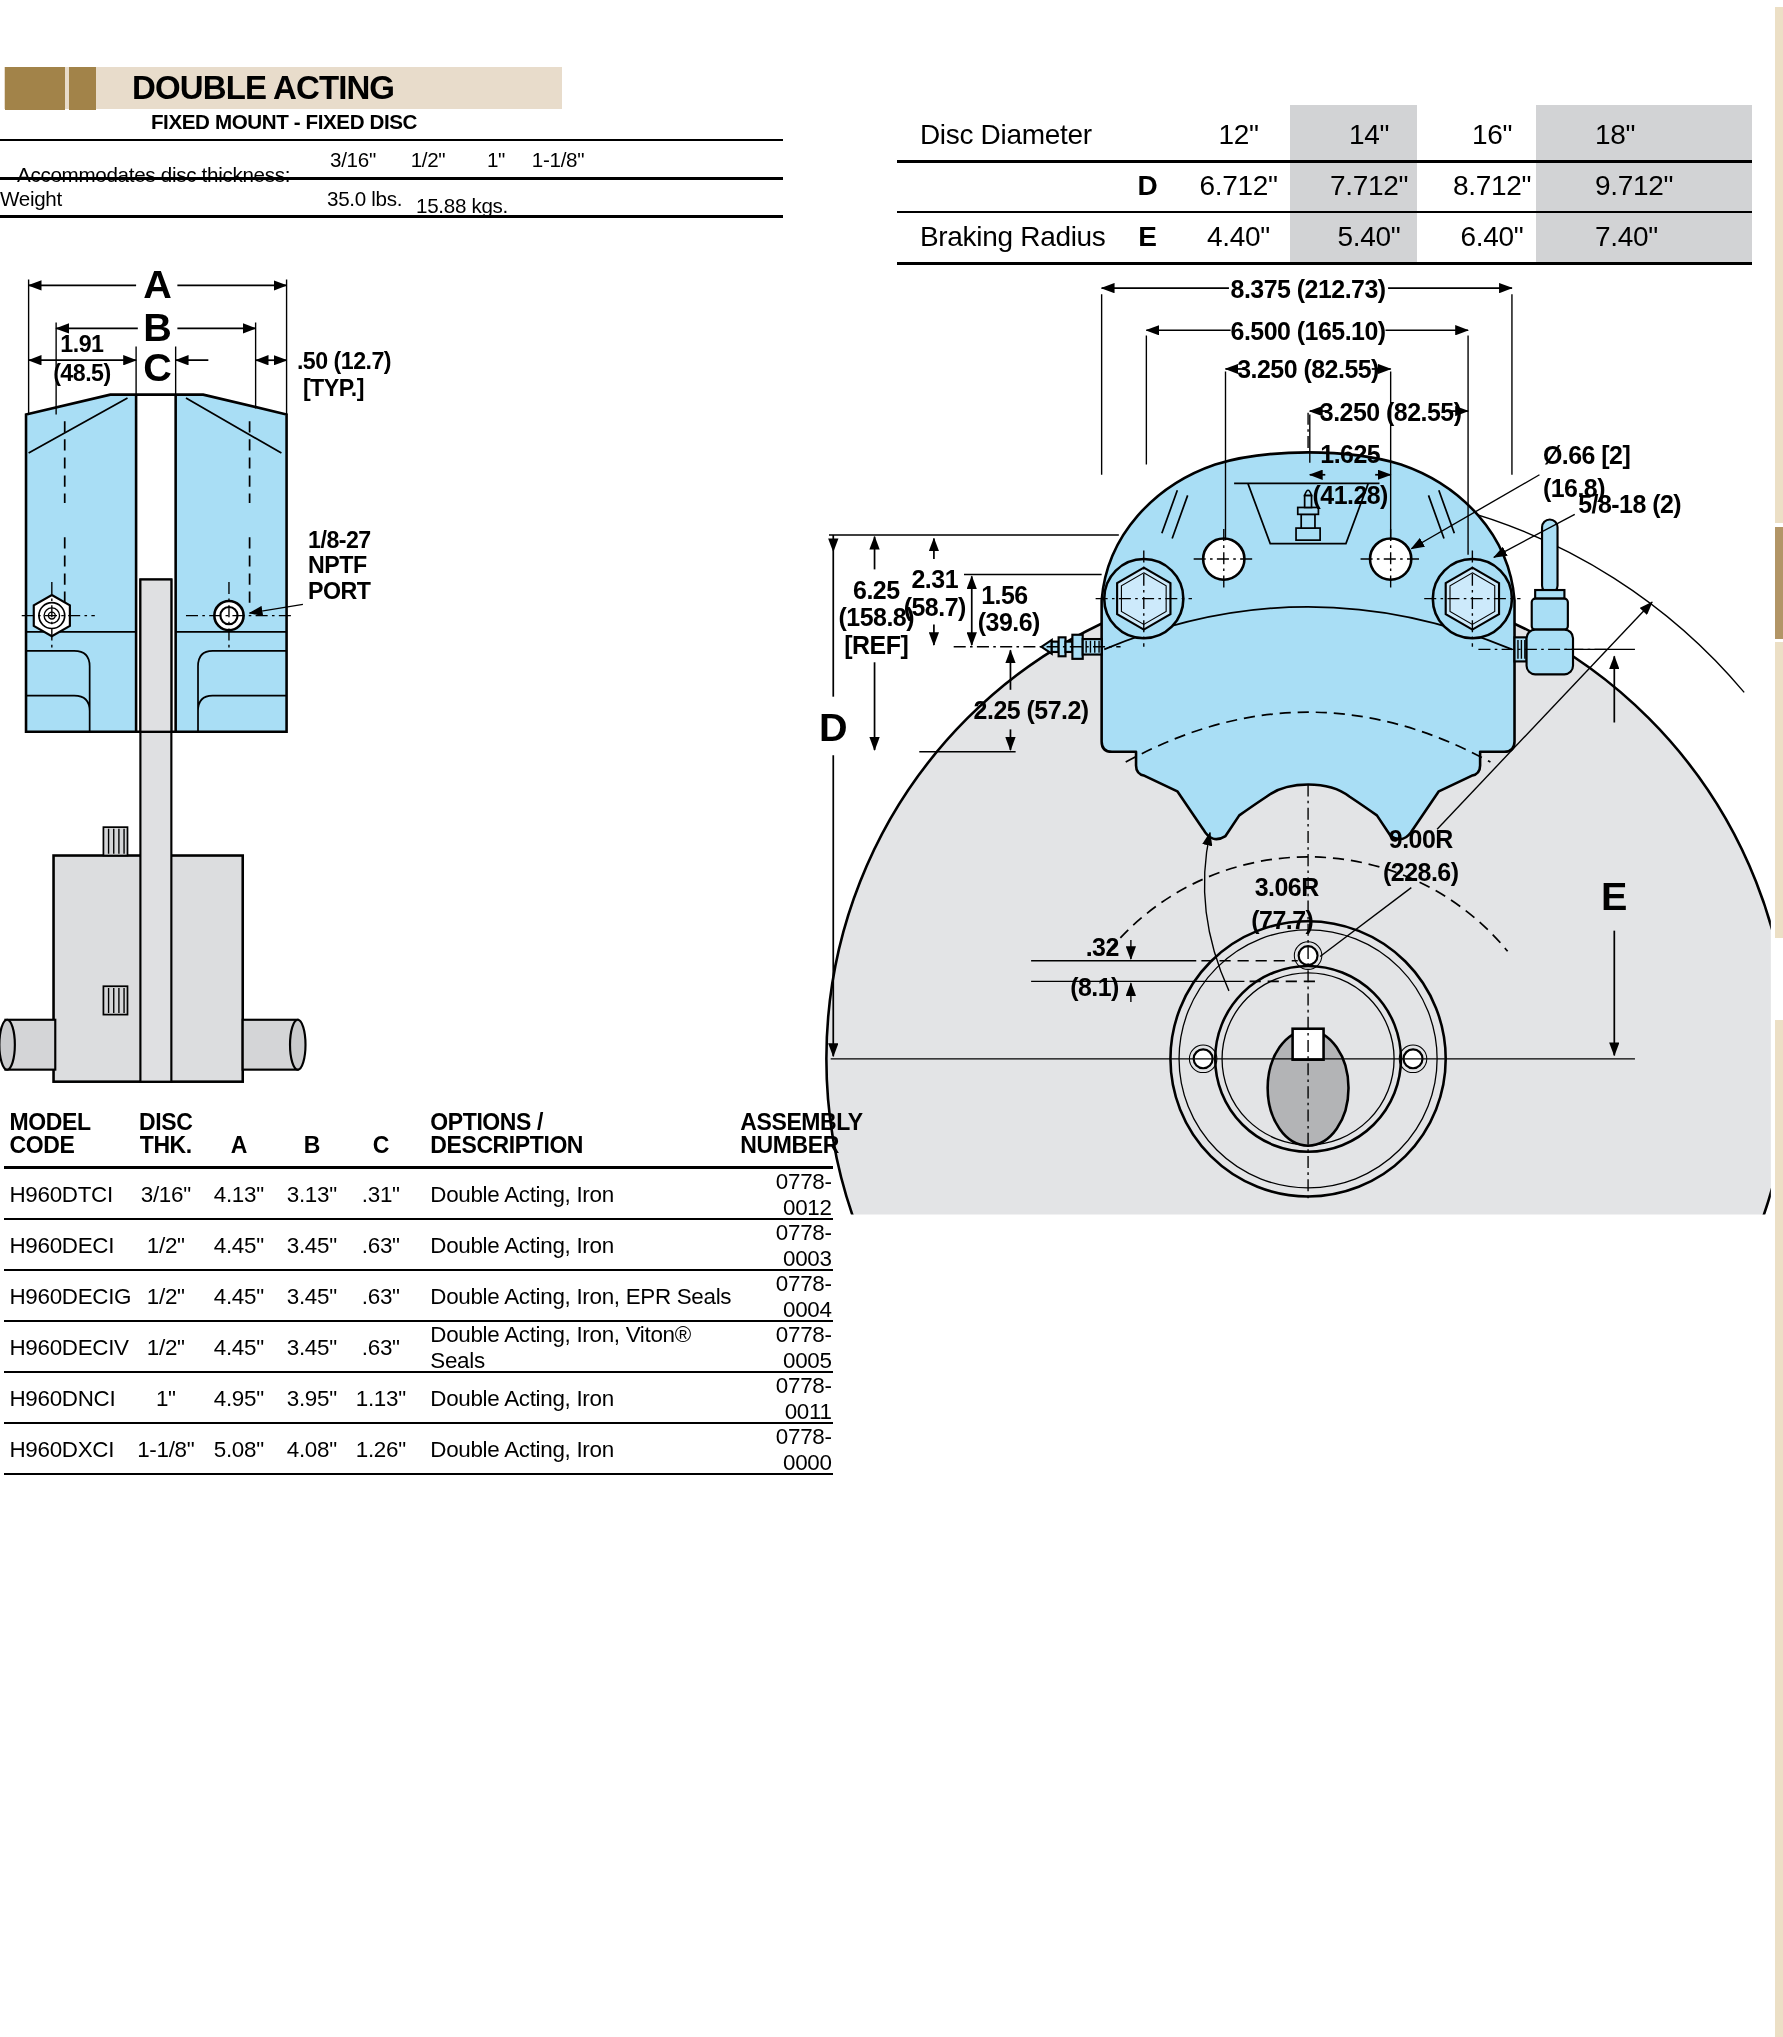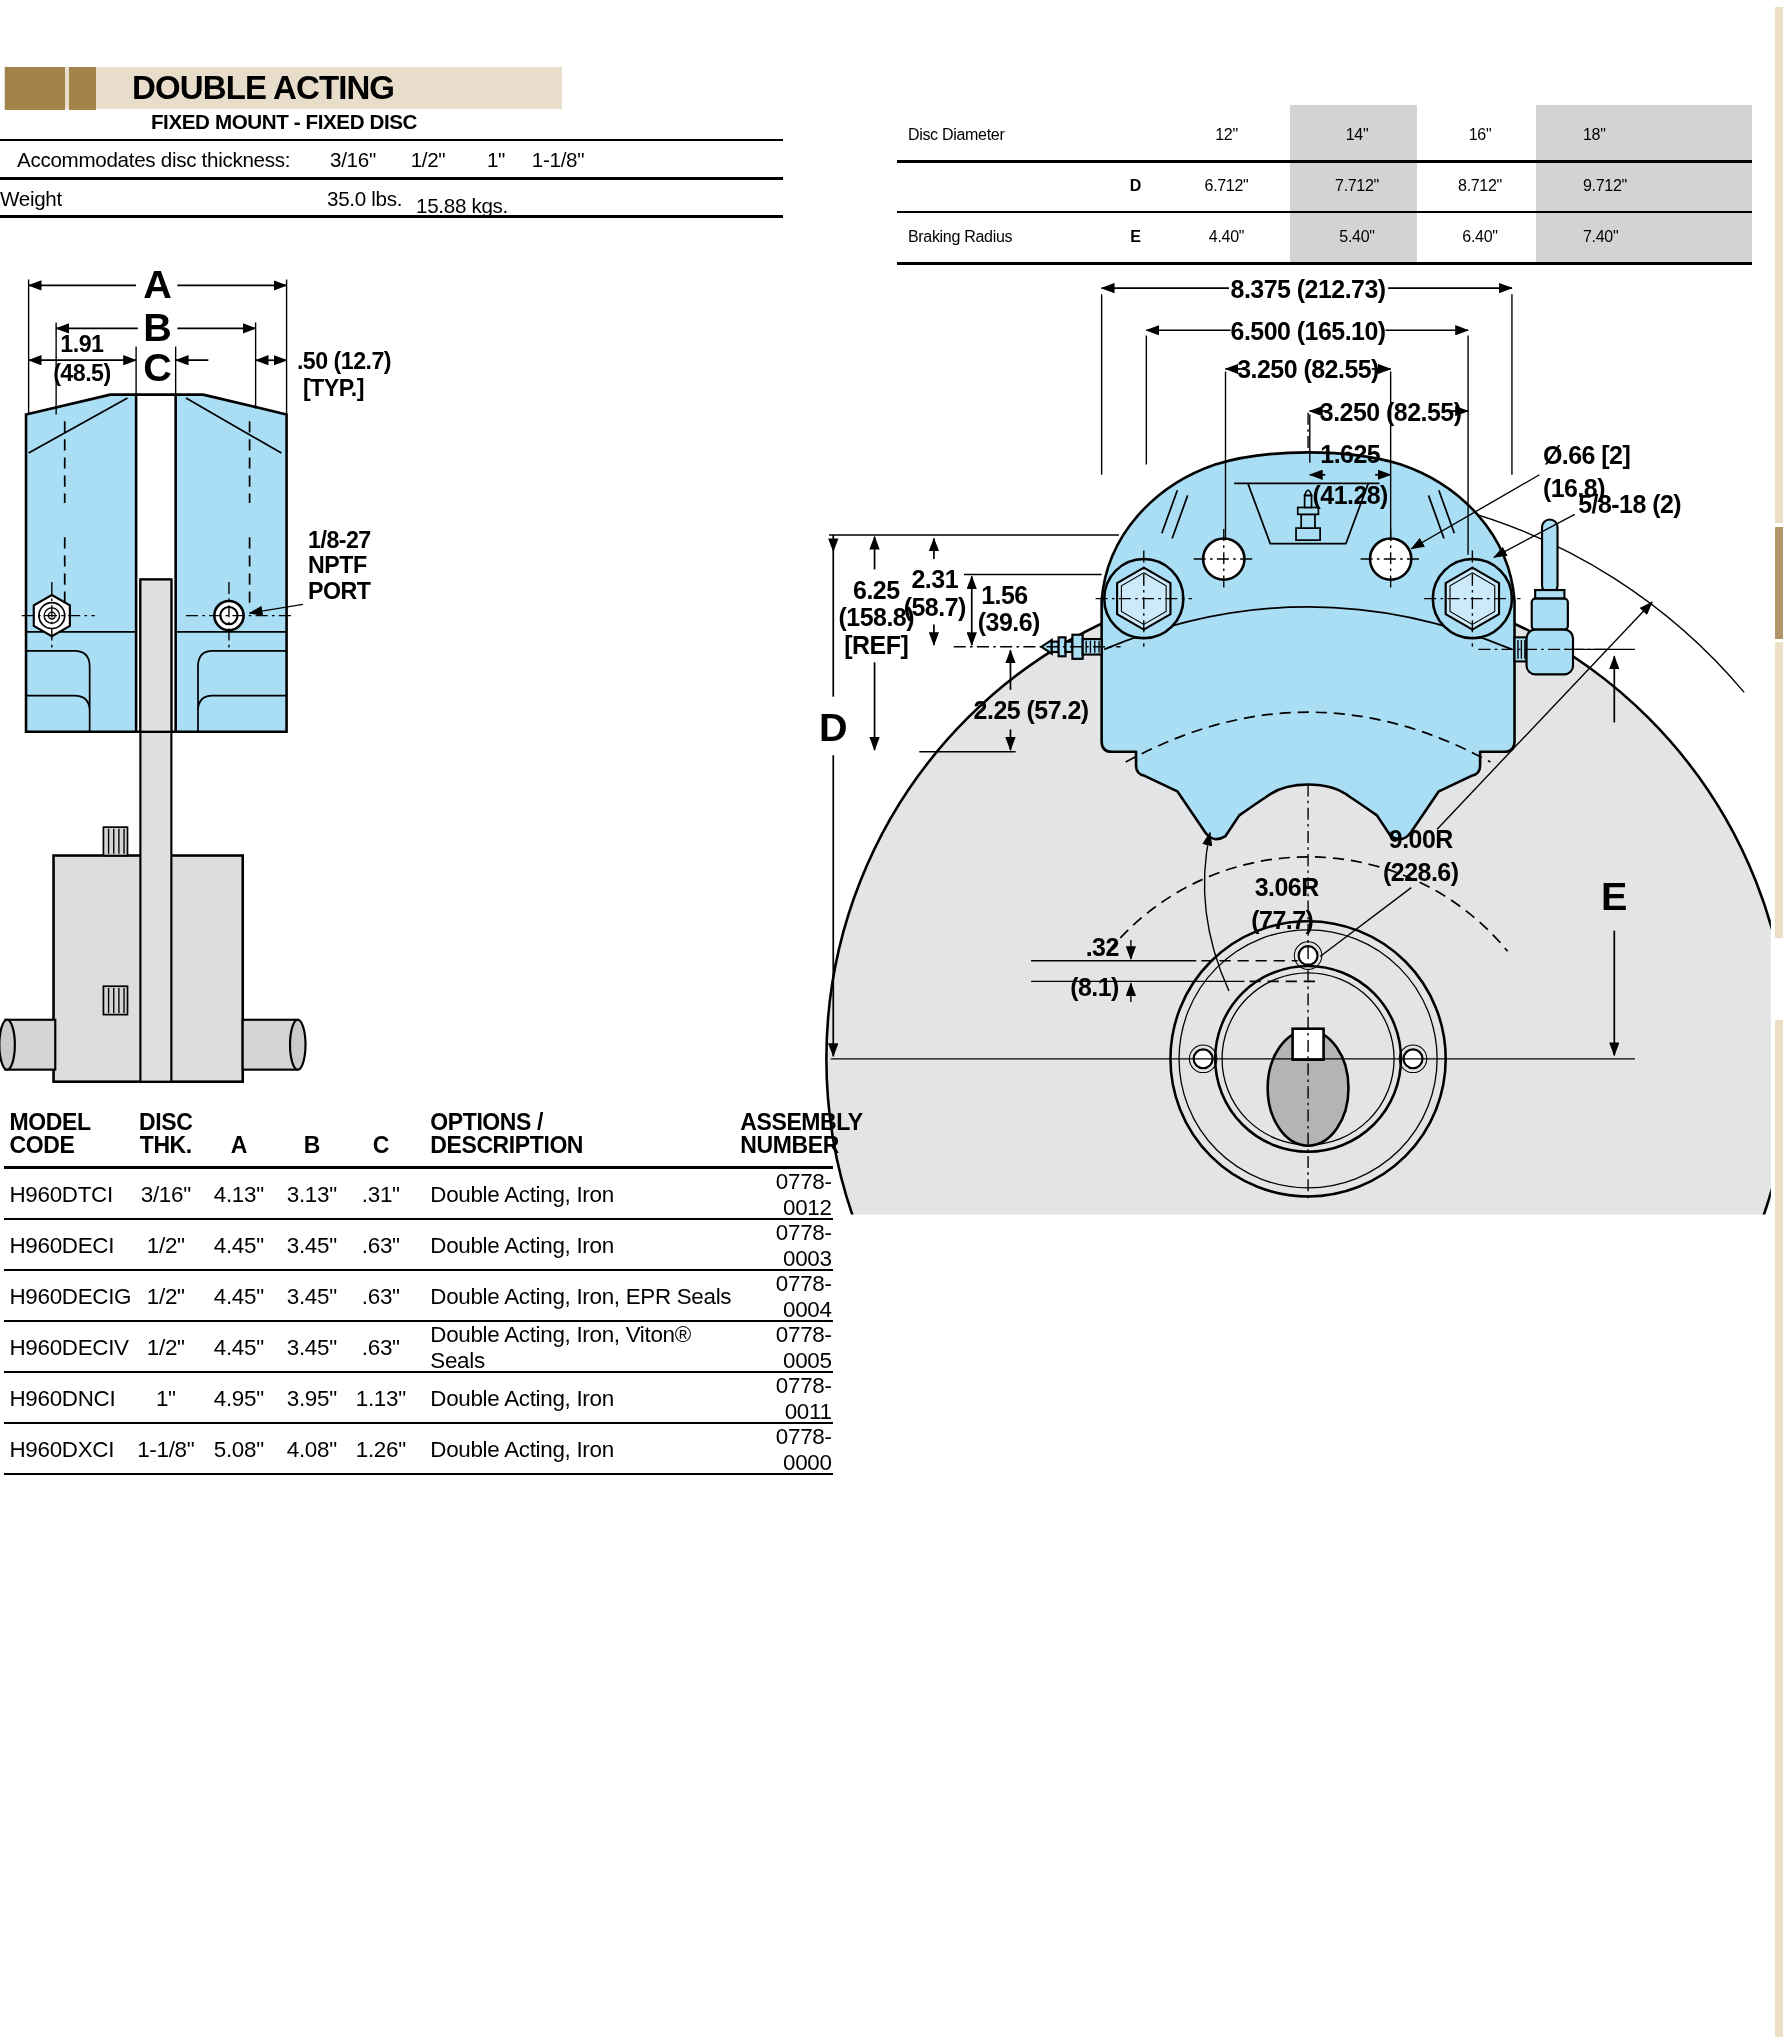--- a/index.html
+++ b/index.html
@@ -14,21 +14,21 @@
 
   .subtitle{position:absolute;left:0;top:110px;width:568px;text-align:center;font-size:20.6px;font-weight:bold;letter-spacing:-0.4px;}
   .rule{position:absolute;left:0;background:#000;}
 
   .specline{position:absolute;font-size:20.6px;letter-spacing:-0.3px;white-space:nowrap;}
   .cval{transform:translateX(-50%);position:absolute;top:0;}
 
   
   .mtable{position:absolute;left:897px;top:110px;width:855px;height:151px;}
   .mshade{position:absolute;top:-5.2px;height:160px;background:#d2d3d5;}
-  .mrow{position:absolute;left:4px;width:855px;height:50px;display:grid;grid-template-columns:211px 47px 135px 126px 120px 216px;align-items:center;font-size:16px;letter-spacing:-0.3px;}
+  .mrow{position:absolute;left:16px;width:855px;height:50px;display:grid;grid-template-columns:211px 47px 135px 126px 120px 216px;align-items:center;font-size:28px;letter-spacing:-0.3px;}
   .mrow .lab{padding-left:6.9px;}
   .mrow .let{font-weight:bold;text-align:center;}
   .mrow .v{text-align:center;}
   .mrow .vlast{text-align:left;padding-left:43px;}
   .mline{position:absolute;left:897px;background:#000;width:855px;}
 
   
   .xtable{position:absolute;left:4.3px;top:1106px;width:829px;}
   .xhead,.xrow{display:grid;grid-template-columns:125px 73px 73px 73px 65px 327px 93px;align-items:center;}
   .xhead{font-size:23px;font-weight:bold;letter-spacing:-0.4px;line-height:23px;padding:5.2px 0 8.6px 0;border-bottom:3.4px solid #000;}
@@ -57,21 +57,21 @@
 <div class="page">
 
   <div class="band" style="left:4.3px;top:67px;width:558px;">
     <div class="sq1"></div>
     <div class="sq2"></div>
     <div class="btitle">DOUBLE ACTING</div>
   </div>
   <div class="subtitle">FIXED MOUNT - FIXED DISC</div>
 
   <div class="rule" style="top:139px;width:783px;height:1.7px;"></div>
-  <div class="specline" style="left:17px;top:148px;">Accommodates disc thickness:</div>
+  <div class="specline" style="left:17px;top:163px;">Accommodates disc thickness:</div>
   <div style="position:absolute;top:148px;left:0;width:602px;height:26px;">
     <span class="specline cval" style="left:353px;">3/16"</span>
     <span class="specline cval" style="left:428px;">1/2"</span>
     <span class="specline cval" style="left:496px;">1"</span>
     <span class="specline cval" style="left:558px;">1-1/8"</span>
   </div>
   <div class="rule" style="top:177px;width:783px;height:2.6px;"></div>
   <div class="specline" style="left:0px;top:187px;width:301px;text-align:left;">Weight</div>
   <div class="specline" style="left:327px;top:187px;">35.0 lbs.</div>
   <div class="specline" style="left:416px;top:194px;">15.88 kgs.</div>

